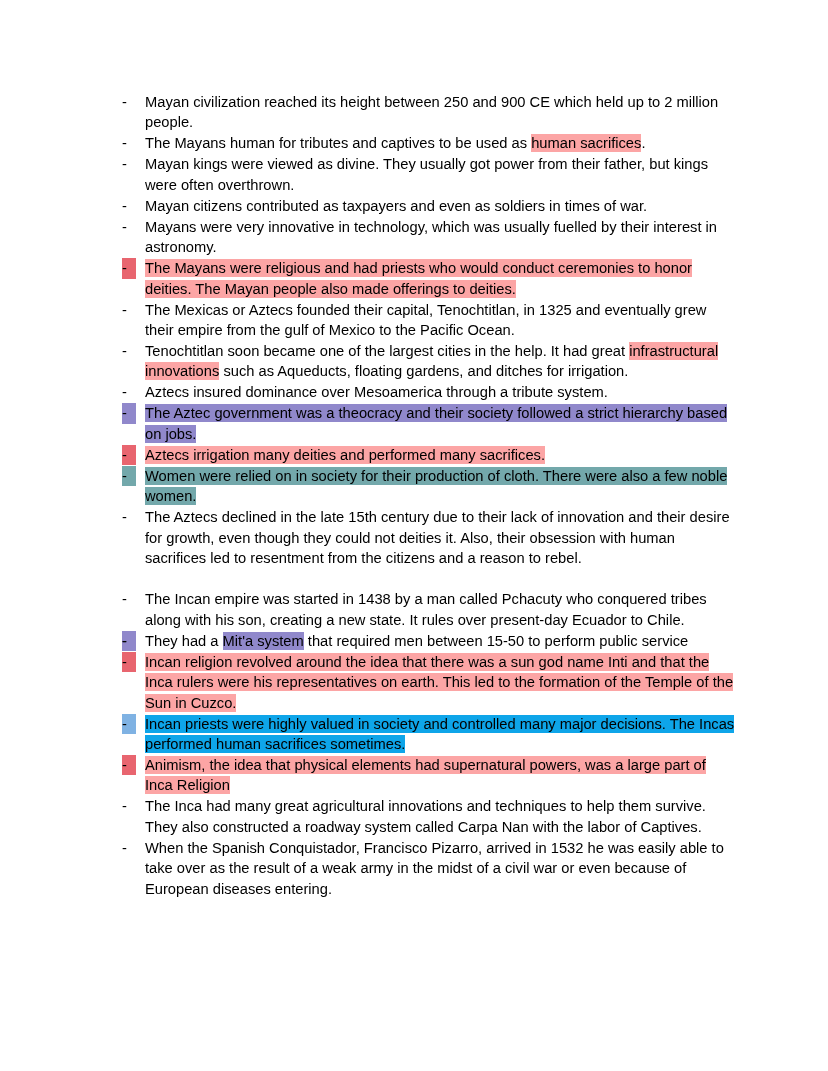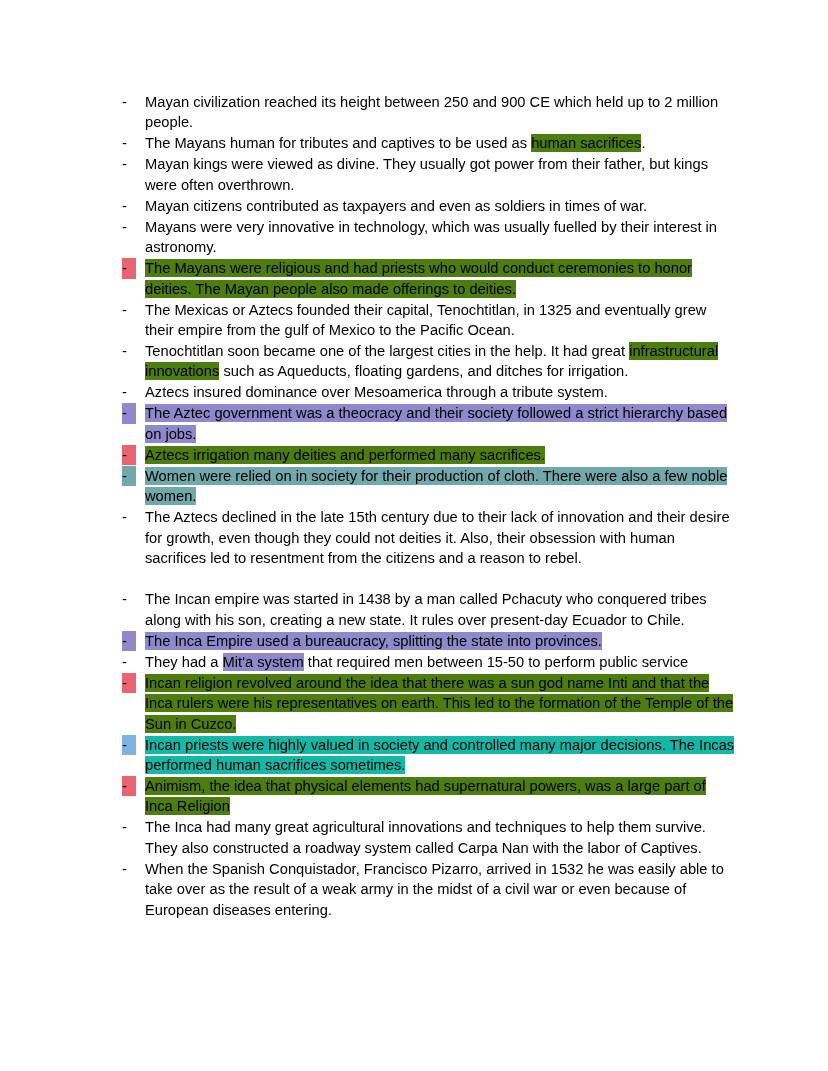--- a/index.html
+++ b/index.html
@@ -41,24 +41,24 @@
   }
   li.note-item .dash {
     position: absolute;
     left: 4px;
     top: 0;
     width: 14px;
     font-size: 14.7px;
     line-height: 20.45px;
   }
   
-  .hl-red    { background-color: #4d7c0f; text-align: right; }
+  .hl-red    { background-color: #fca5a5; text-align: right; }
   .hl-purple { background-color: #9088cb; }
   .hl-teal   { background-color: #73a8ab; }
-  .hl-blue   { background-color: #14b8a6; }
+  .hl-blue   { background-color: #0ea5e9; }
   .hl-none   { background-color: transparent; }
 
   
   li.note-item.hl-line-red    .dash { background-color: #e8656f; }
   li.note-item.hl-line-purple .dash { background-color: #9088cb; }
   li.note-item.hl-line-teal   .dash { background-color: #73a8ab; }
   li.note-item.hl-line-blue   .dash { background-color: #7fb2e3; }
 
   .spacer-item {
     height: 20.45px;
@@ -81,21 +81,21 @@
         <li class="note-item"><span class="dash">-</span><span class="seg hl-none">The Mexicas or Aztecs founded their capital, Tenochtitlan, in 1325 and eventually grew their empire from the gulf of Mexico to the Pacific Ocean.</span></li>
         <li class="note-item"><span class="dash">-</span><span class="seg hl-none">Tenochtitlan soon became one of the largest cities in the help. It had great </span><span class="seg hl-red">infrastructural innovations</span><span class="seg hl-none"> such as Aqueducts, floating gardens, and ditches for irrigation.</span></li>
         <li class="note-item"><span class="dash">-</span><span class="seg hl-none">Aztecs insured dominance over Mesoamerica through a tribute system.</span></li>
         <li class="note-item"><span class="dash">-</span></li>
         <li class="note-item hl-line-purple"><span class="dash">-</span><span class="seg hl-purple">The Aztec government was a theocracy and their society followed a strict hierarchy based on jobs.</span></li>
         <li class="note-item hl-line-red"><span class="dash">-</span><span class="seg hl-red">Aztecs irrigation many deities and performed many sacrifices.</span></li>
         <li class="note-item hl-line-teal"><span class="dash">-</span><span class="seg hl-teal">Women were relied on in society for their production of cloth. There were also a few noble women.</span></li>
         <li class="note-item"><span class="dash">-</span><span class="seg hl-none">The Aztecs declined in the late 15th century due to their lack of innovation and their desire for growth, even though they could not deities it. Also, their obsession with human sacrifices led to resentment from the citizens and a reason to rebel.</span></li>
         <li class="spacer-item"></li>
         <li class="note-item"><span class="dash">-</span><span class="seg hl-none">The Incan empire was started in 1438 by a man called Pchacuty who conquered tribes along with his son, creating a new state. It rules over present-day Ecuador to Chile.</span></li>
-        <li class="note-item hl-line-purple"><span class="dash">-</span><span class="seg hl-purple">The Inca Empire used a bureaucracy, splitting the state into provinces.</span></li>
+        <li class="note-item hl-line-purple"><span class="dash">-</span></li>
         <li class="note-item"><span class="dash">-</span><span class="seg hl-none">They had a </span><span class="seg hl-purple">Mit'a system</span><span class="seg hl-none"> that required men between 15-50 to perform public service</span></li>
         <li class="note-item hl-line-red"><span class="dash">-</span><span class="seg hl-red">Incan religion revolved around the idea that there was a sun god name Inti and that the Inca rulers were his representatives on earth. This led to the formation of the Temple of the Sun in Cuzco.</span></li>
         <li class="note-item"><span class="dash">-</span></li>
         <li class="note-item hl-line-blue"><span class="dash">-</span><span class="seg hl-blue">Incan priests were highly valued in society and controlled many major decisions. The Incas performed human sacrifices sometimes.</span></li>
         <li class="note-item hl-line-red"><span class="dash">-</span><span class="seg hl-red">Animism, the idea that physical elements had supernatural powers, was a large part of Inca Religion</span></li>
         <li class="note-item"><span class="dash">-</span><span class="seg hl-none">The Inca had many great agricultural innovations and techniques to help them survive. They also constructed a roadway system called Carpa Nan with the labor of Captives.</span></li>
         <li class="note-item"><span class="dash">-</span><span class="seg hl-none">When the Spanish Conquistador, Francisco Pizarro, arrived in 1532 he was easily able to take over as the result of a weak army in the midst of a civil war or even because of European diseases entering.</span></li>
       </ul>
   </div>
 </div>

